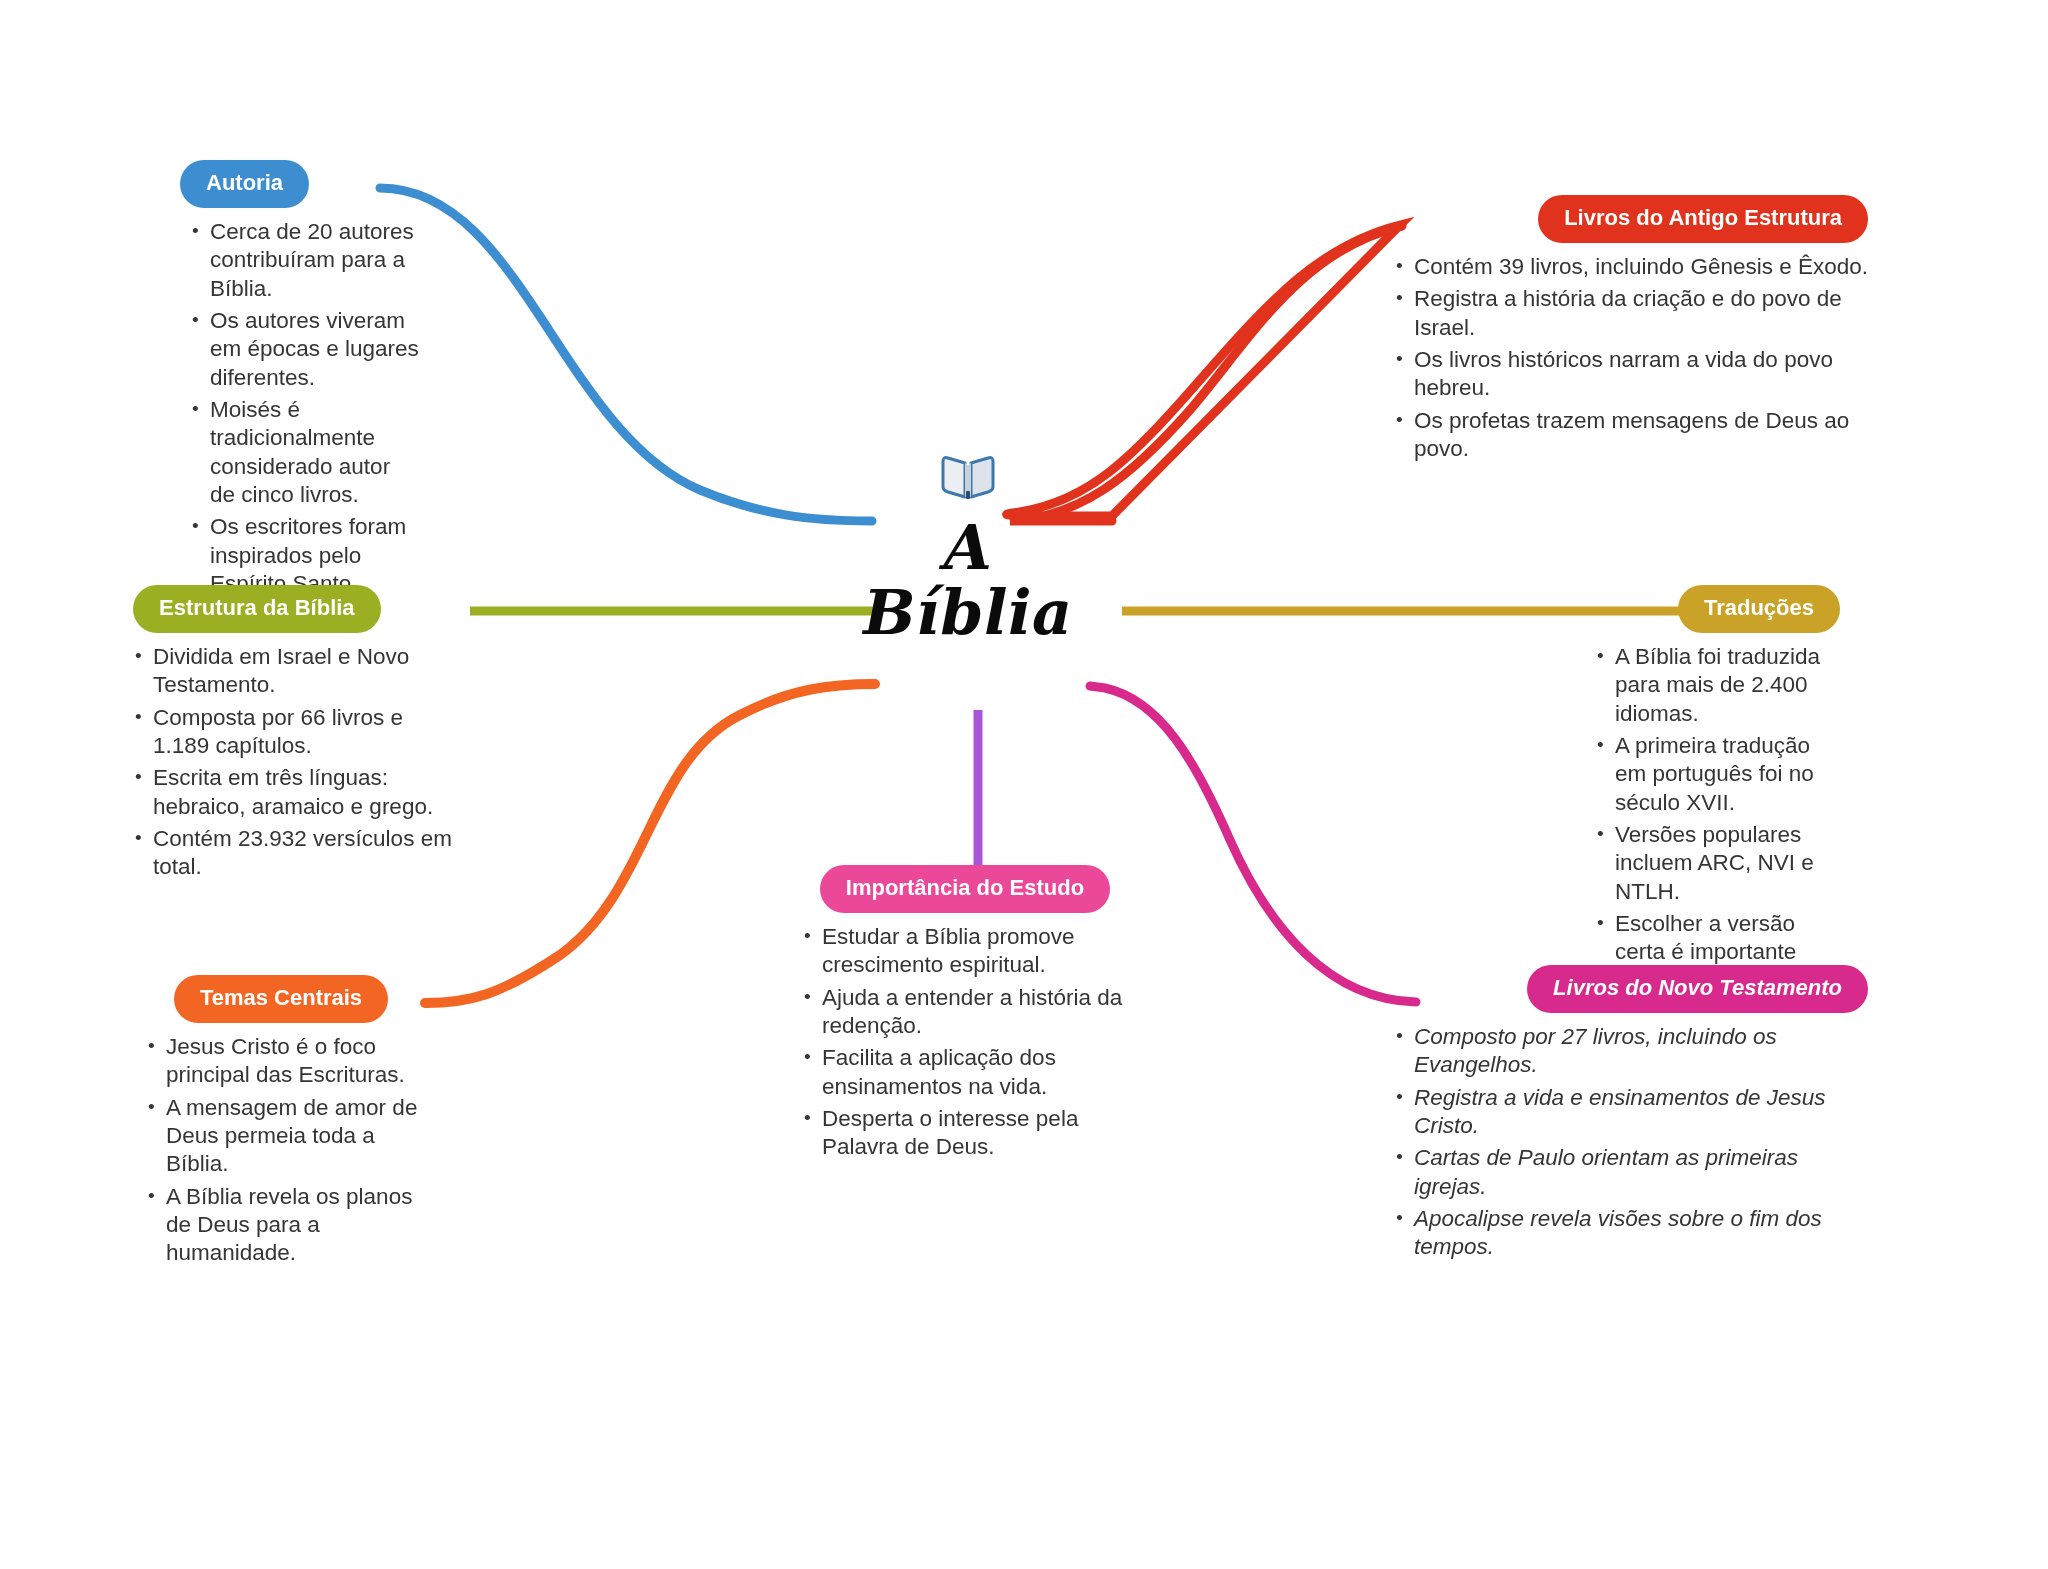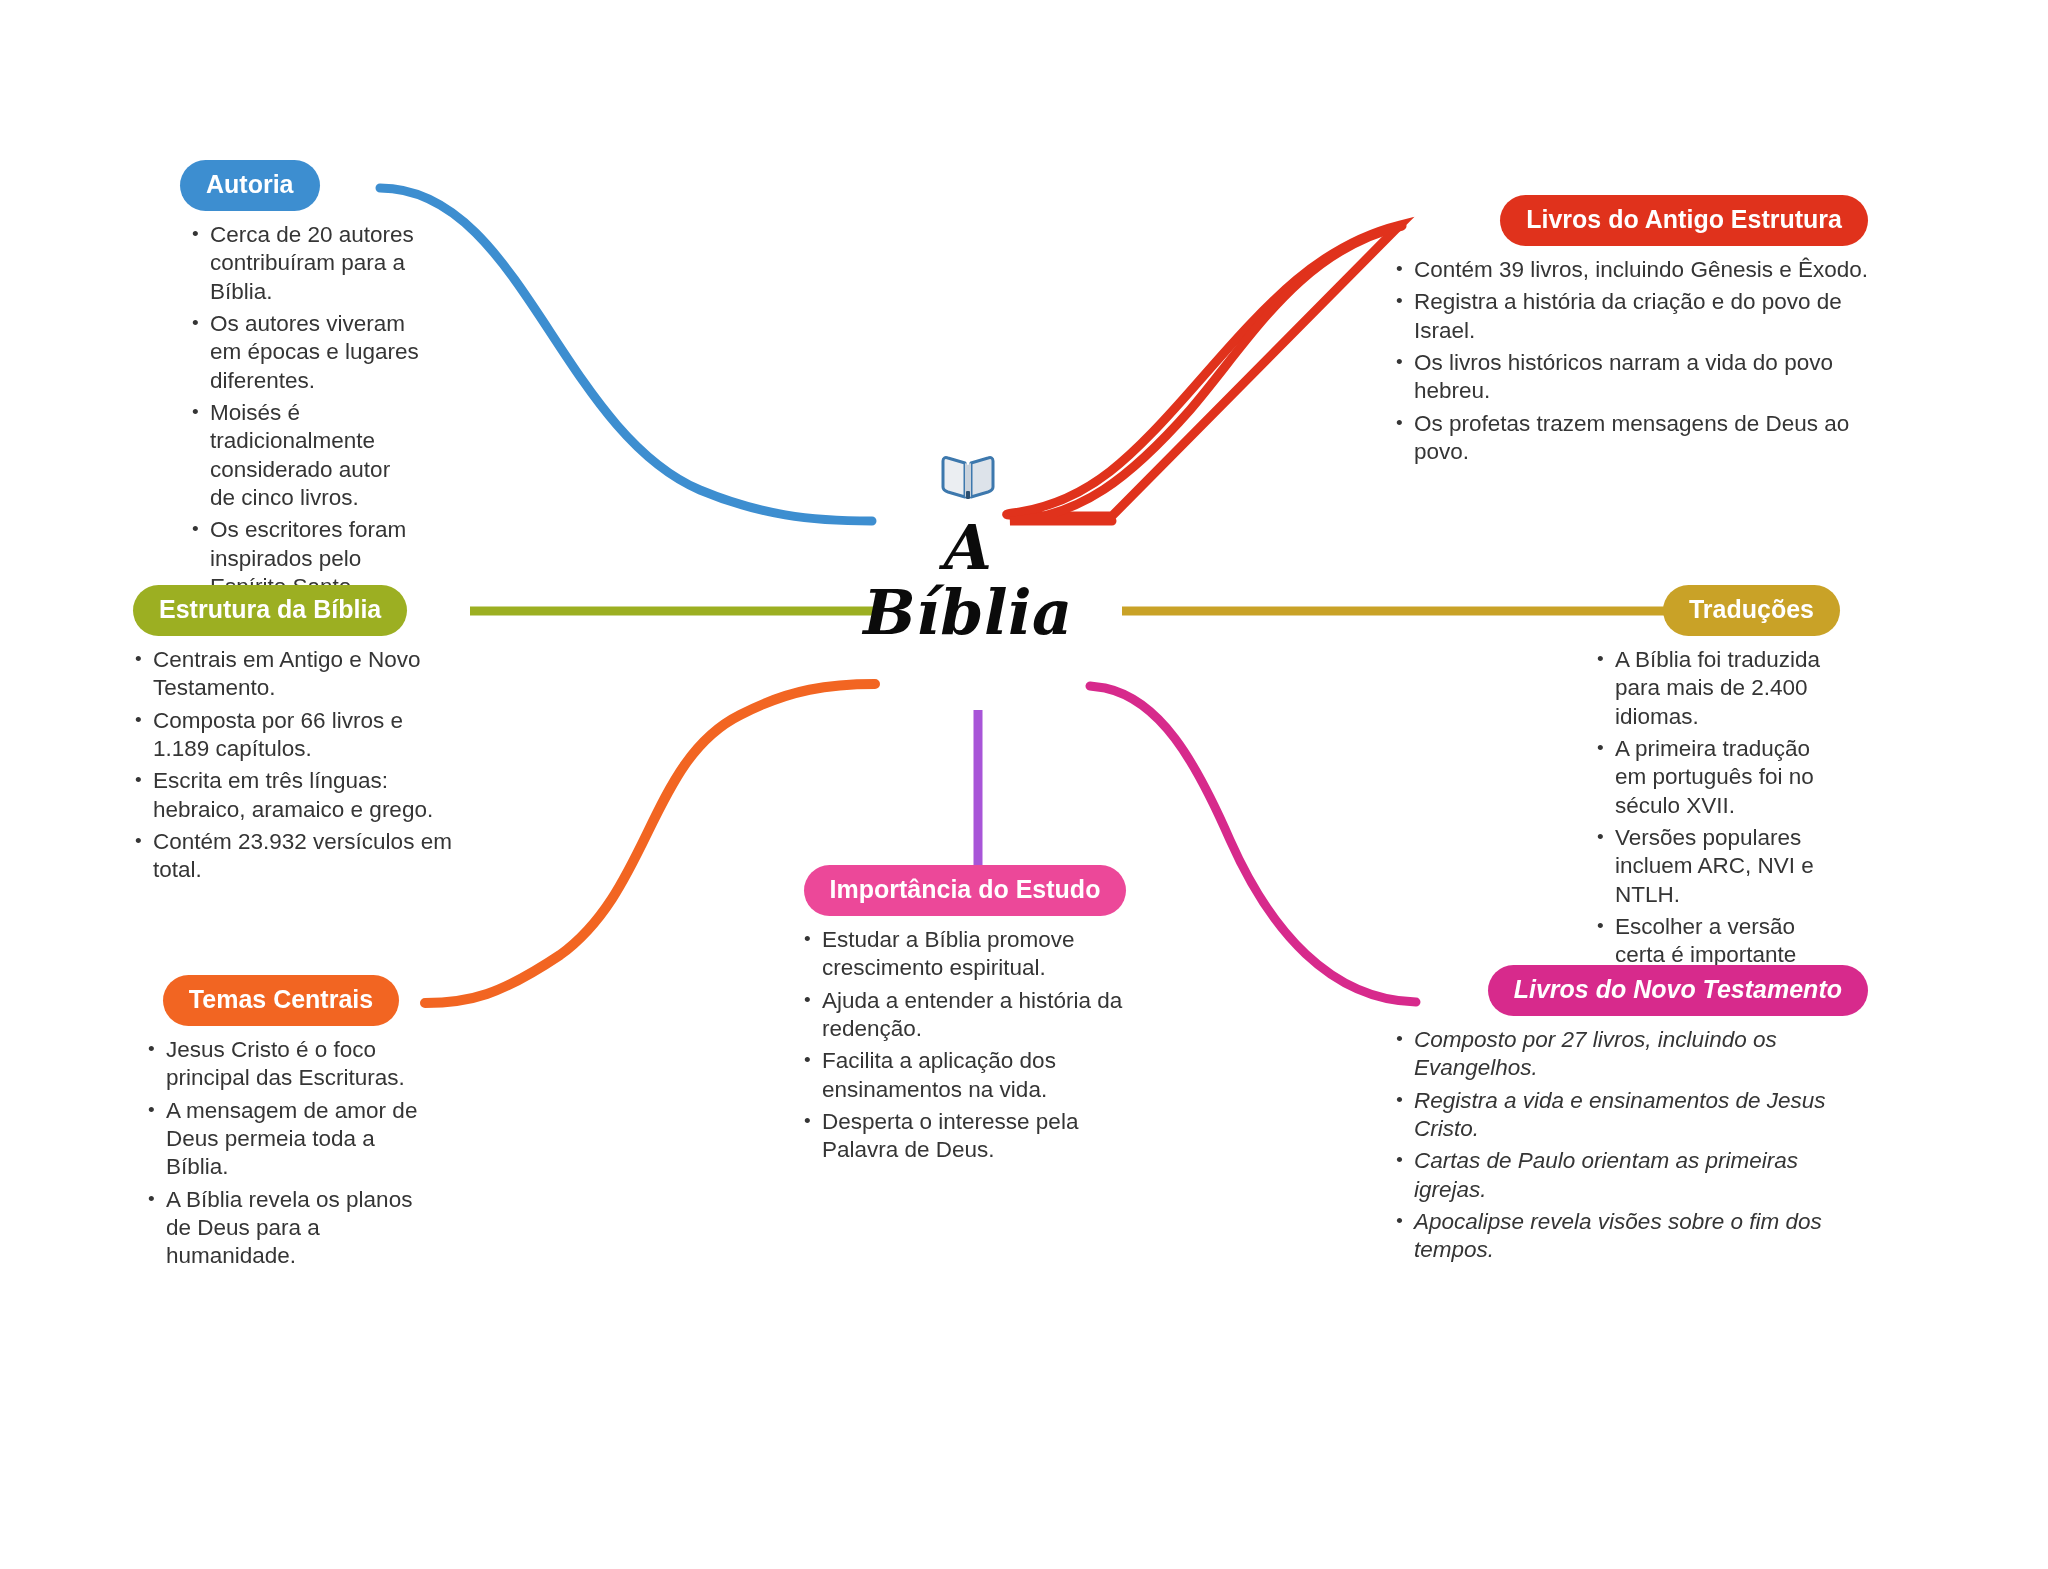--- a/index.html
+++ b/index.html
@@ -64,21 +64,21 @@
   
   .branch {
     position: absolute;
     z-index: 2;
   }
   .pill {
     display: inline-block;
     border-radius: 999px;
     color: #ffffff;
     font-weight: 700;
-    font-size: 25px;
+    font-size: 22px;
     line-height: 1;
     padding: 12px 26px 14px 26px;
     white-space: nowrap;
     box-sizing: border-box;
   }
   .pill-row { display: block; }
   .pill-row.right { text-align: right; }
   .pill-row.center { text-align: center; }
 
   ul.bullets {
@@ -176,21 +176,21 @@
       <li>Moisés é tradicionalmente considerado autor de cinco livros.</li>
       <li>Os escritores foram inspirados pelo Espírito Santo.</li>
     </ul>
   </div>
 
   <div class="branch" id="b-estrutura">
     <span class="pill-row">
       <span class="pill">Estrutura da Bíblia</span>
     </span>
     <ul class="bullets">
-      <li>Centrais em Antigo e Novo Testamento.</li>
+      <li>Dividida em Israel e Novo Testamento.</li>
       <li>Composta por 66 livros e 1.189 capítulos.</li>
       <li>Escrita em três línguas: hebraico, aramaico e grego.</li>
       <li>Contém 23.932 versículos em total.</li>
     </ul>
   </div>
 
   <div class="branch" id="b-temas">
     <span class="pill-row center">
       <span class="pill">Temas Centrais</span>
     </span>

